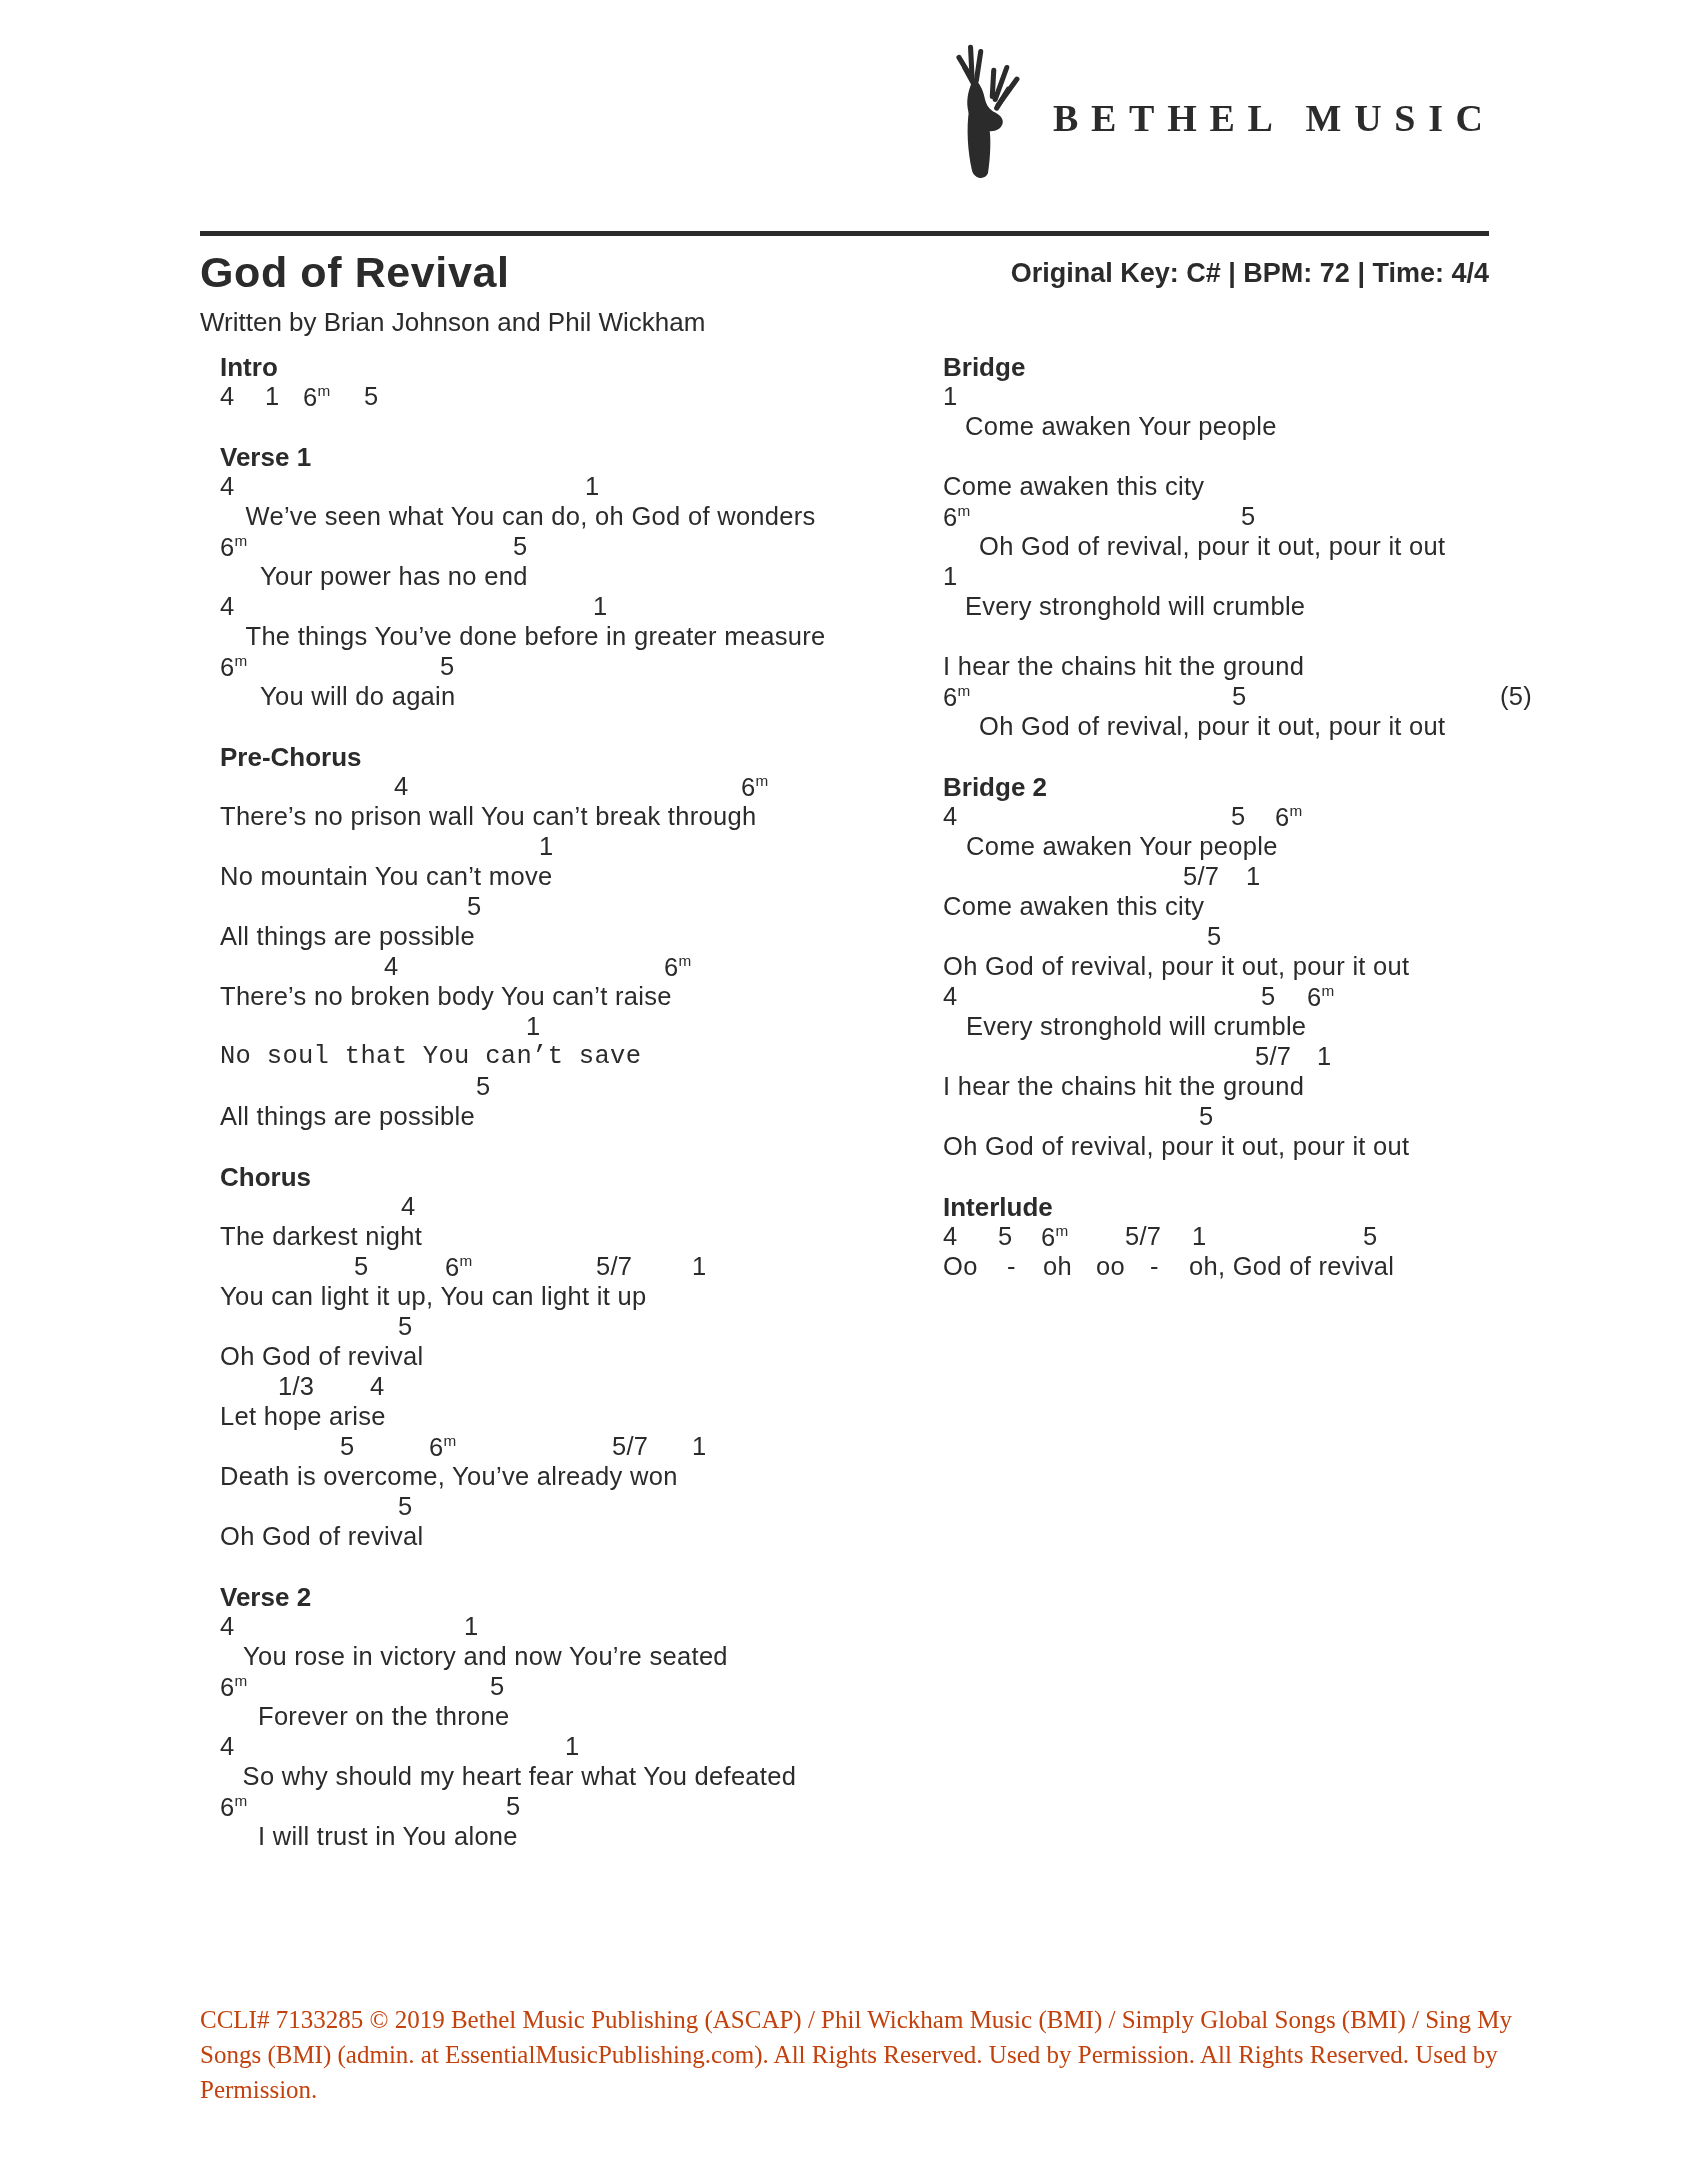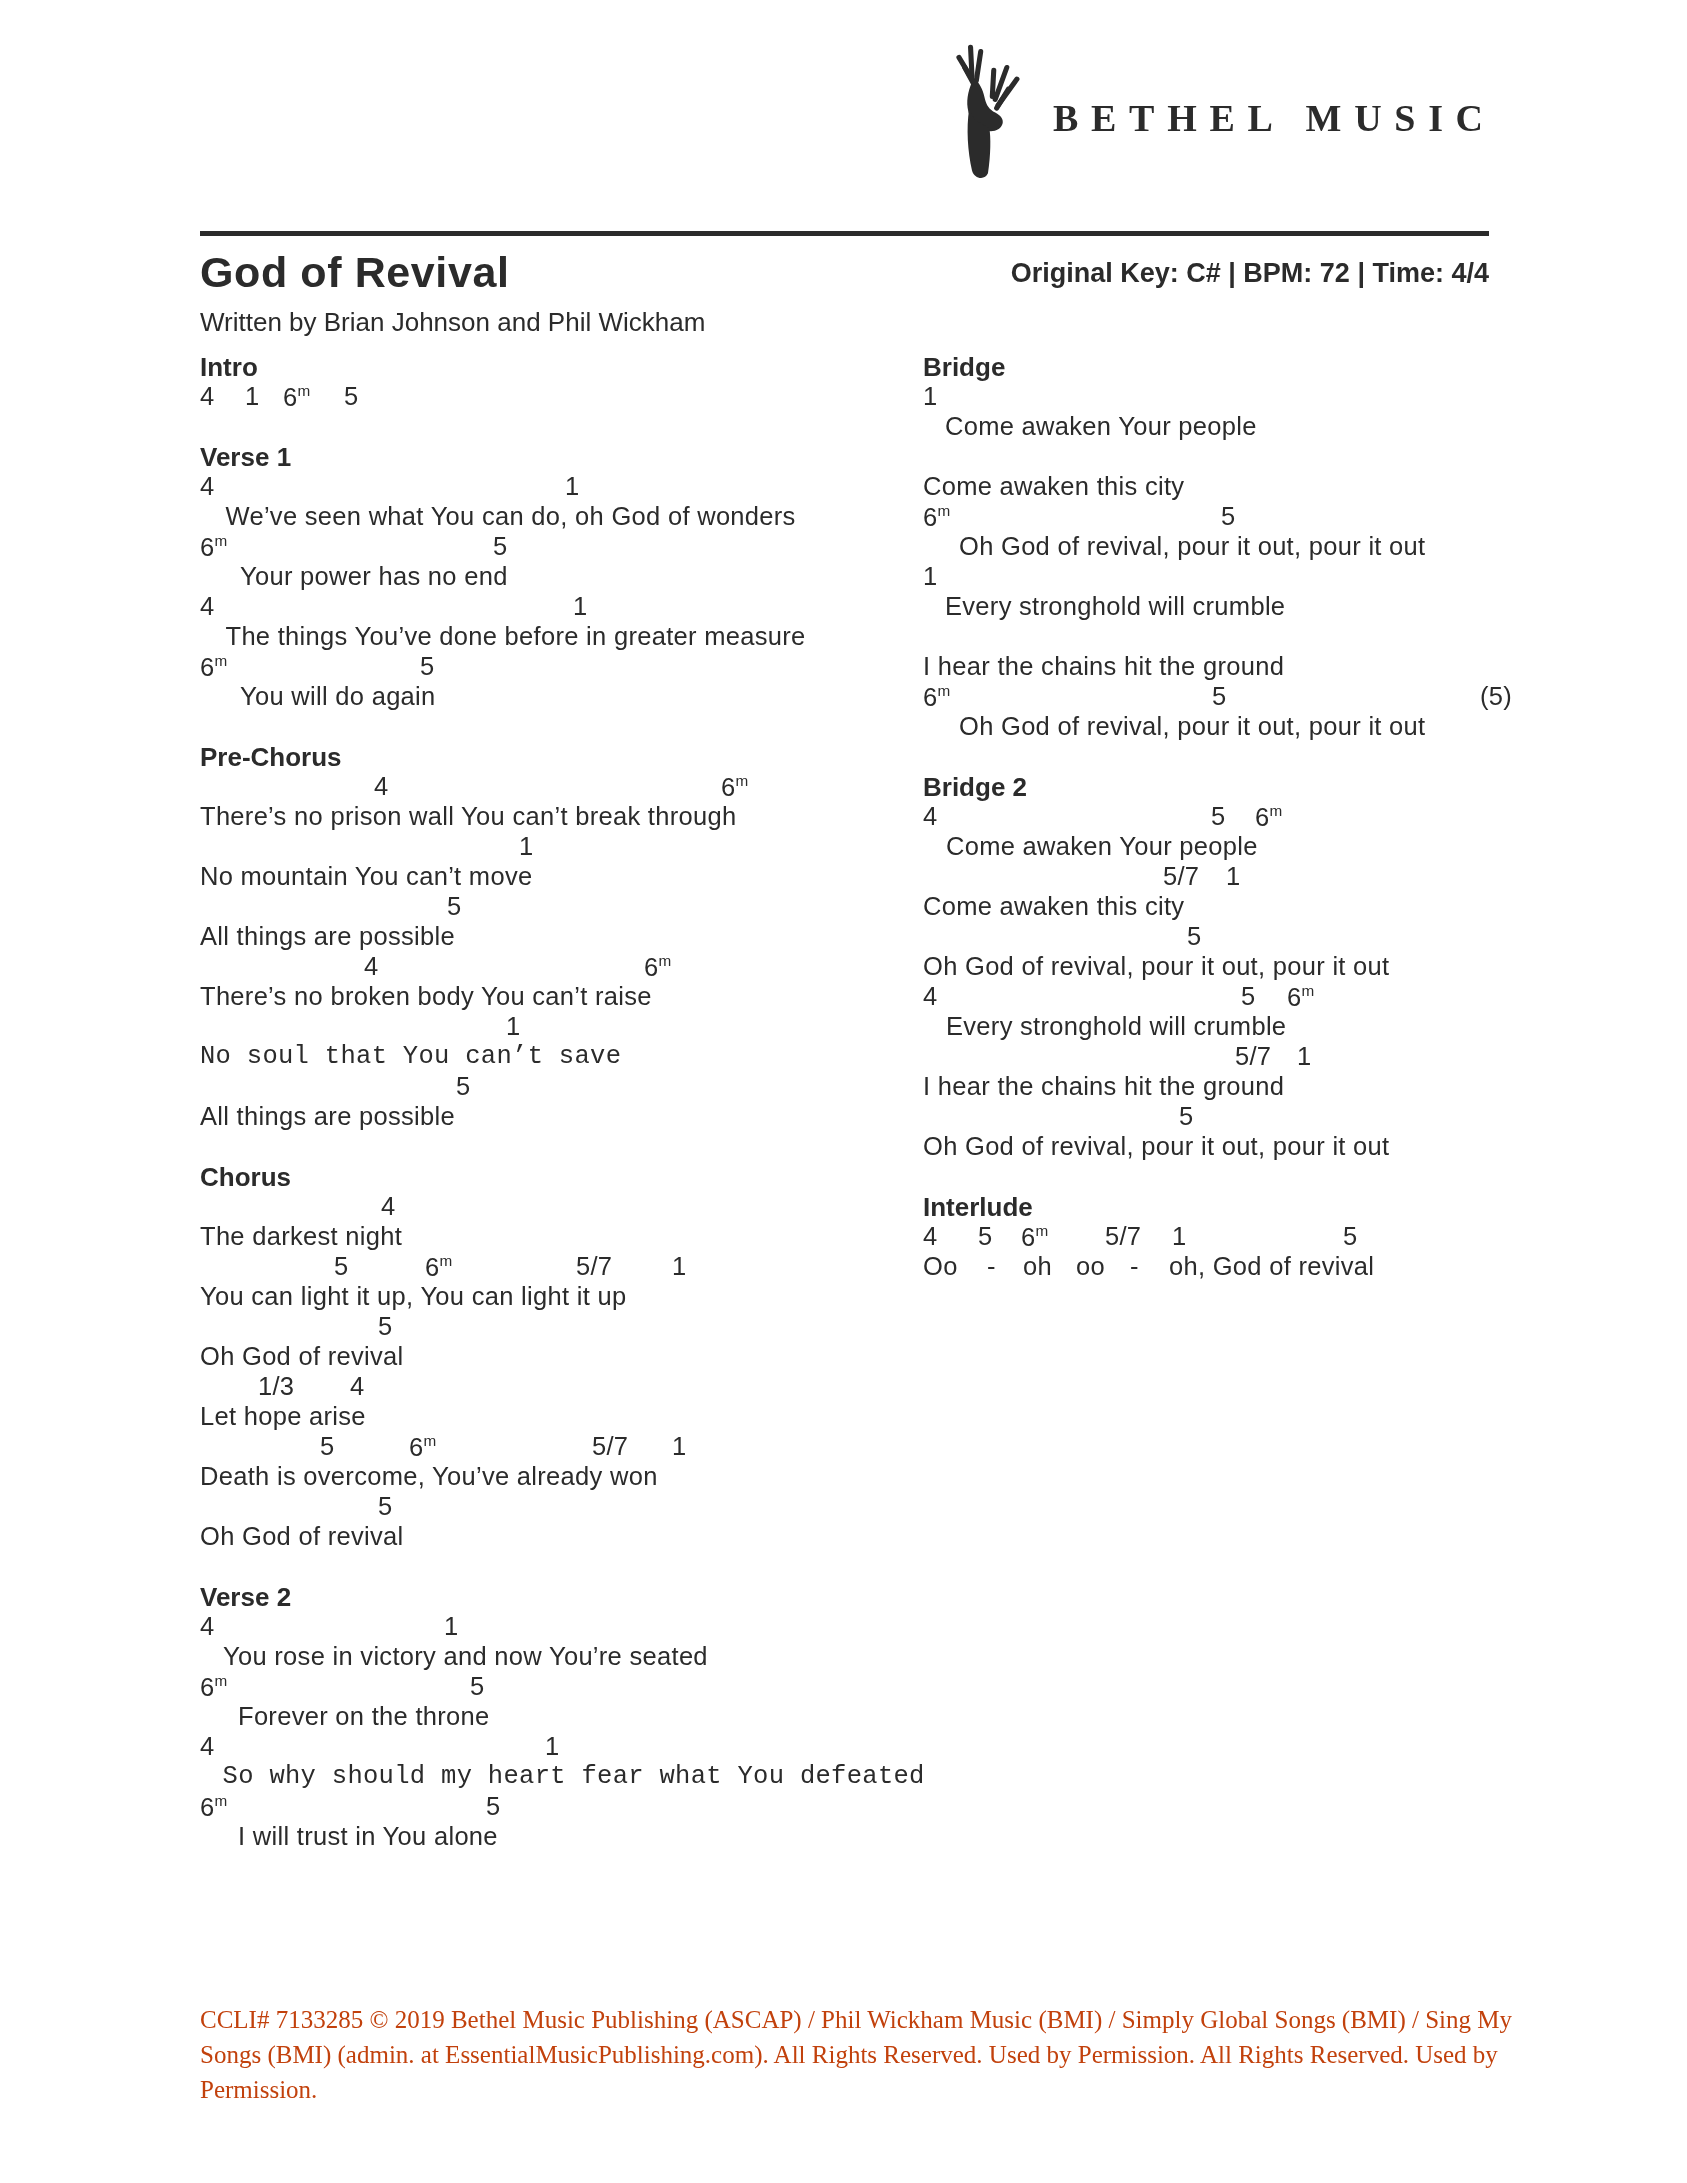--- a/index.html
+++ b/index.html
@@ -35,21 +35,21 @@
   }
   .author {
     position:absolute; left:200px; top:307px;
     font-size:26px; white-space:nowrap;
   }
 
   
   .col { position:absolute; top:352px; }
   .col-left  { left:200px;  width:726px; }
   .col-right { left:923px; width:579px; }
-  .section { margin-bottom:30px; }
+  .section { margin-bottom:30px;margin-left:20px; }
   .sec-header { height:30px; font-size:26px; font-weight:bold; white-space:nowrap; }
   .line { position:relative; height:30px; }
   .tok { position:absolute; top:0; font-size:25.5px; white-space:pre; letter-spacing:0.3px; }
   .tok sup { font-size:60%; vertical-align:super; letter-spacing:0; }
 
   
   .footer {
     position:absolute; left:200px; top:2002px; width:1319px;
     font-family:"Liberation Serif", serif;
     font-size:25px; line-height:35px; color:#c2410c;
@@ -237,21 +237,21 @@
           <span class="tok" style="left: 270px;">5</span>
         </div>
         <div class="line">
           <span class="tok" style="left: 38px;">Forever on the throne</span>
         </div>
         <div class="line">
           <span class="tok" style="left: 0px;">4</span>
           <span class="tok" style="left: 345px;">1</span>
         </div>
         <div class="line">
-          <span class="tok" style="left: 22.6px; font-family: Liberation Mono, monospace;">So why should my heart fear what You defeated</span>
+          <span class="tok" style="left: 22.6px;">So why should my heart fear what You defeated</span>
         </div>
         <div class="line">
           <span class="tok" style="left: 0px;">6<sup>m</sup></span>
           <span class="tok" style="left: 286px;">5</span>
         </div>
         <div class="line">
           <span class="tok" style="left: 38px;">I will trust in You alone</span>
         </div>
       </div>
     </div>

